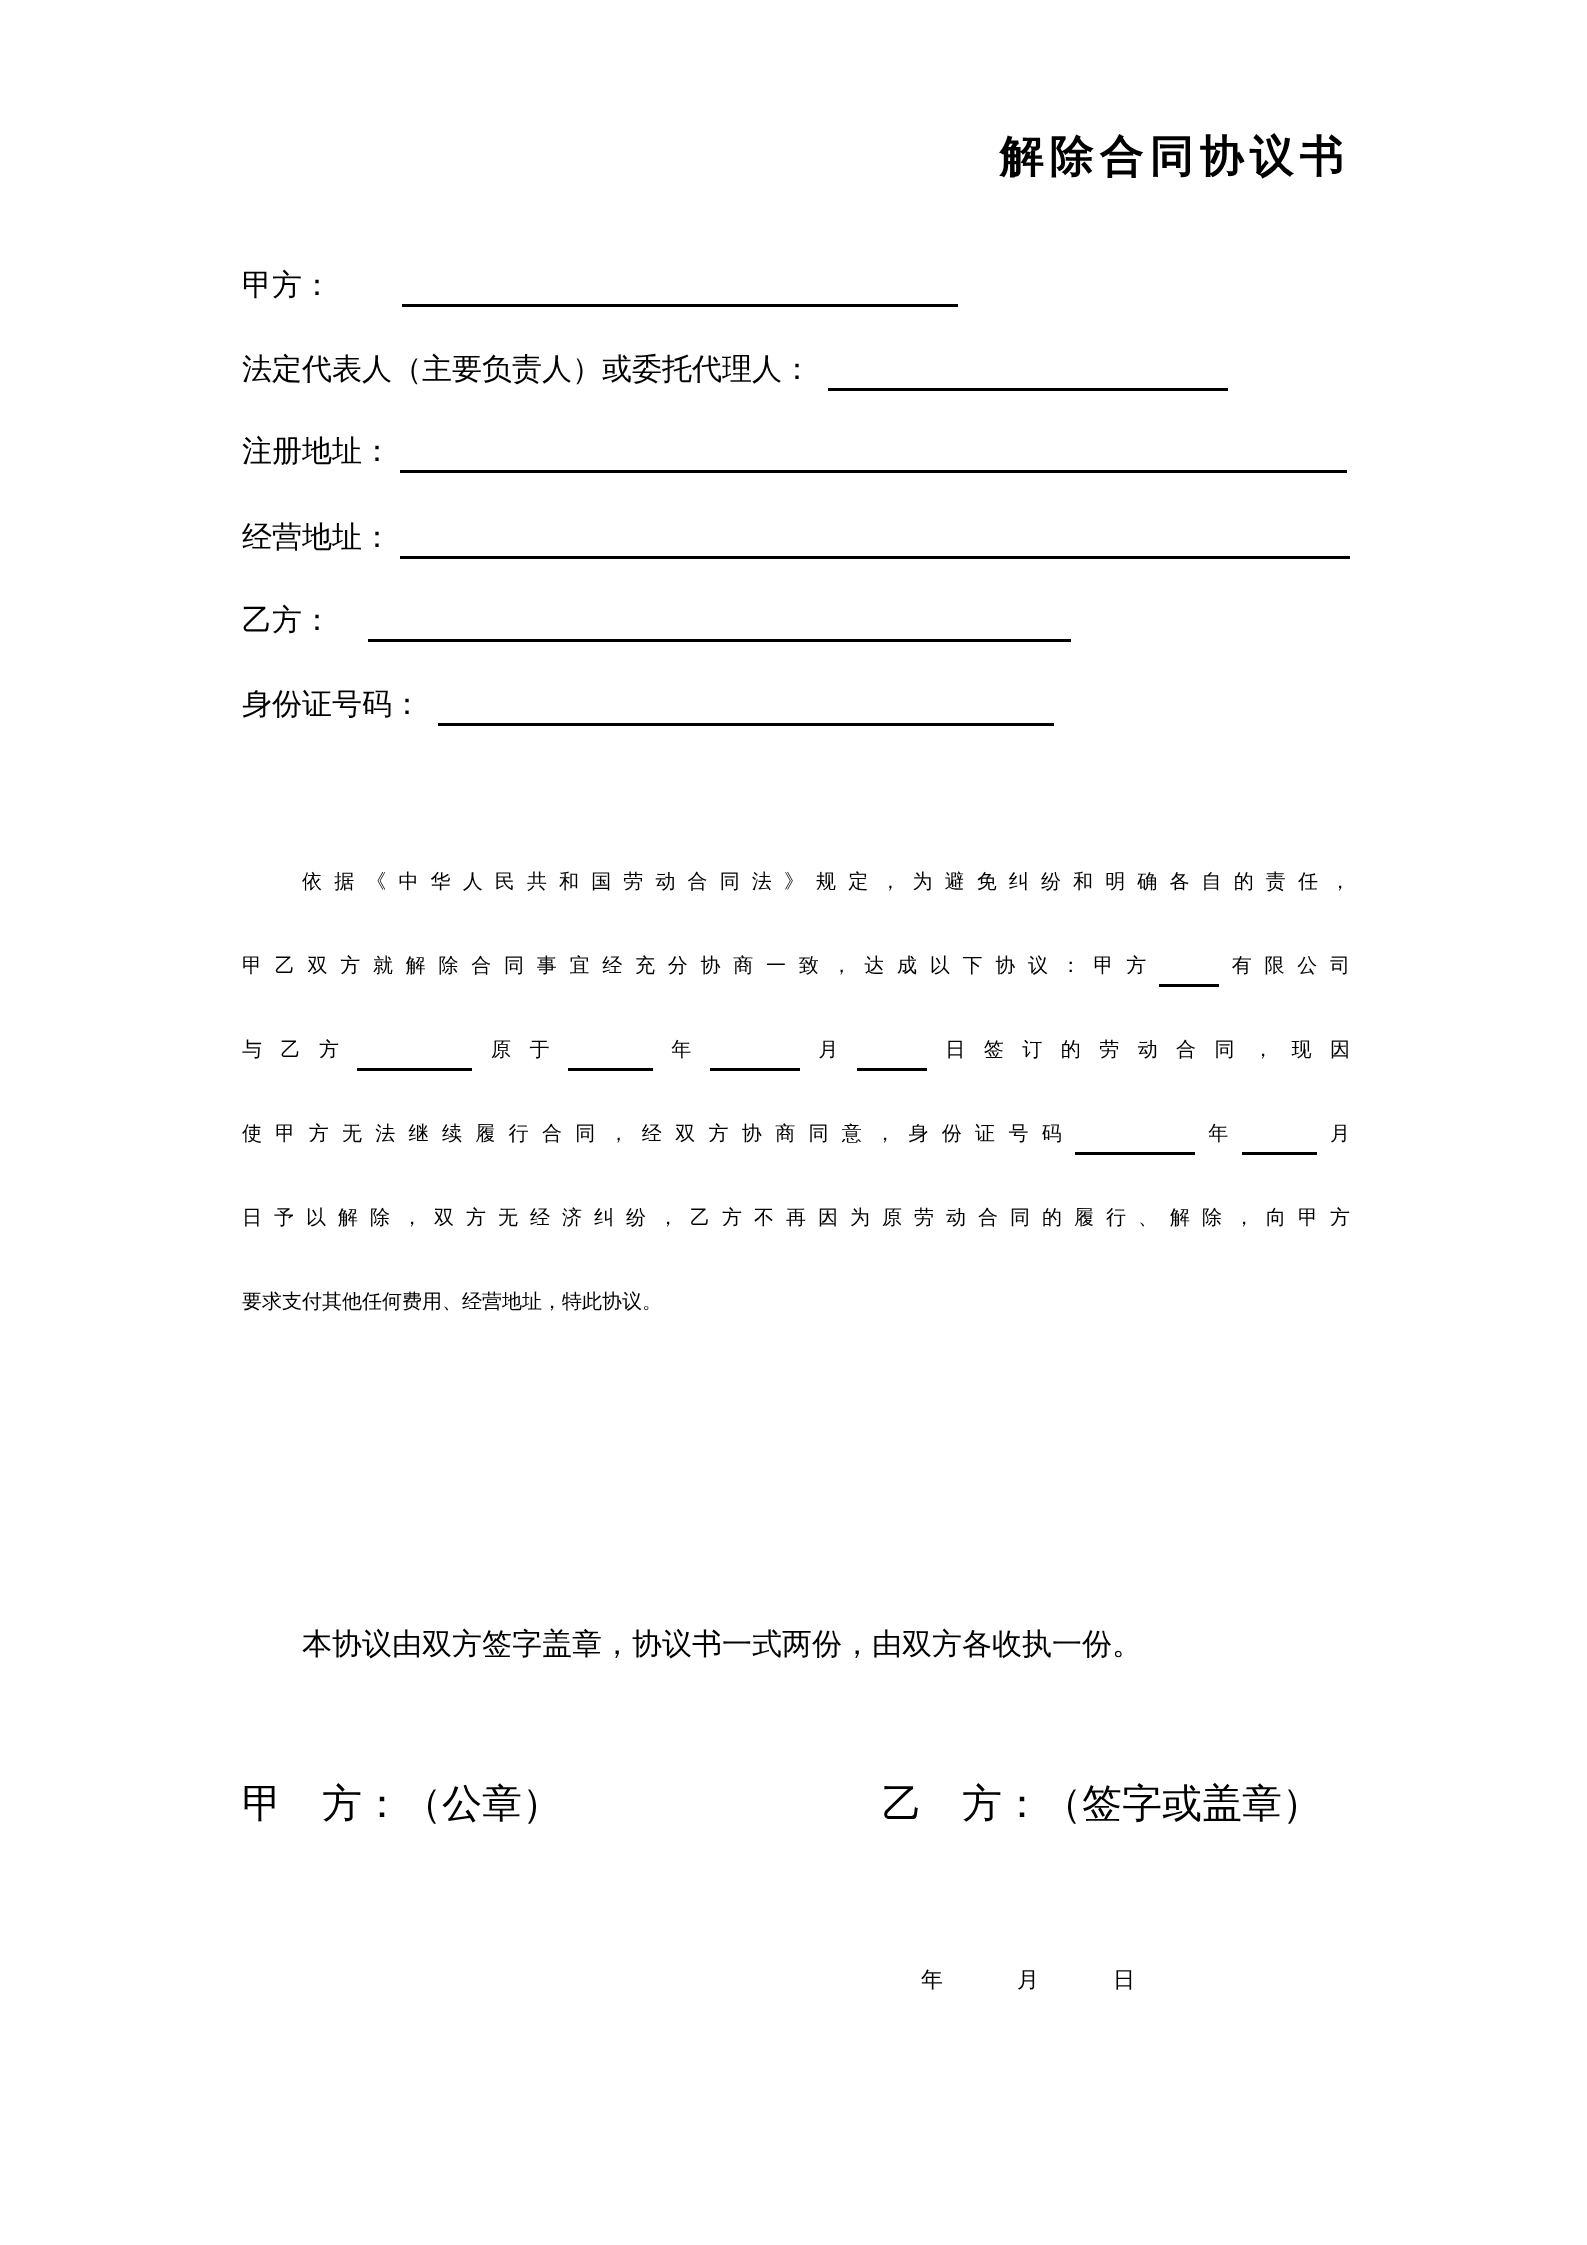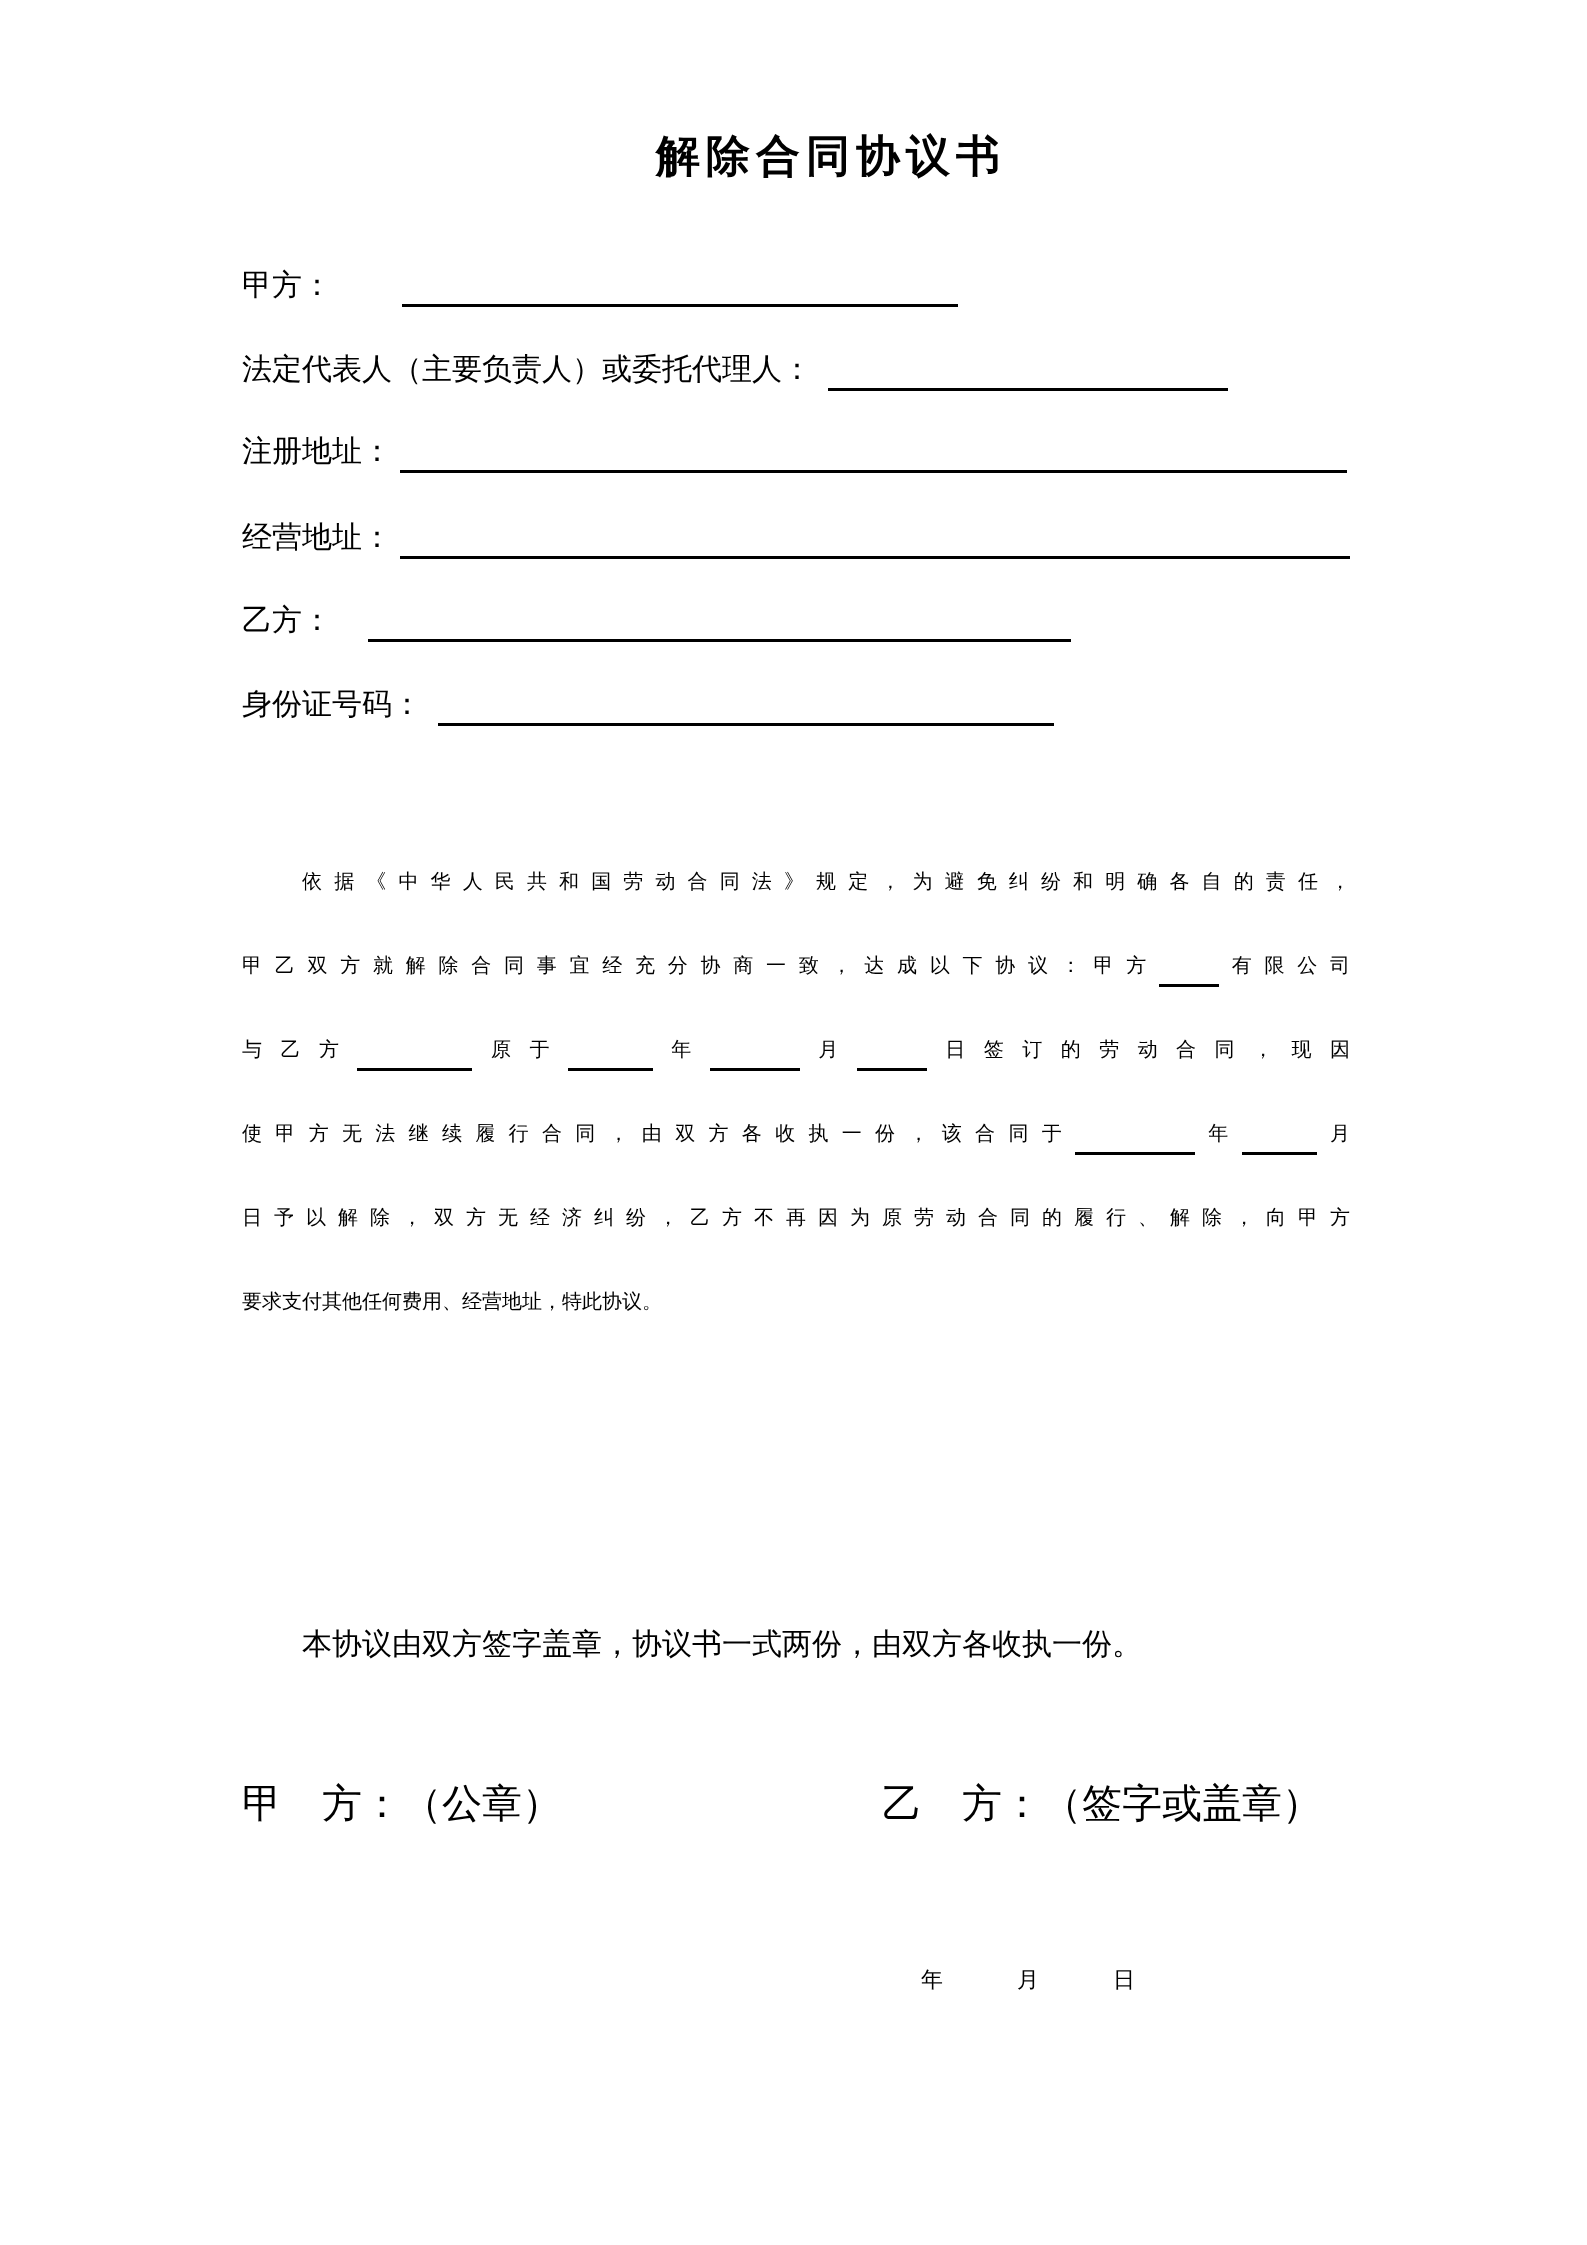--- a/index.html
+++ b/index.html
@@ -10,21 +10,21 @@
     background:#ffffff;
     color:#000;
     font-family:"Liberation Serif","DejaVu Serif",serif;
     overflow:hidden;
   }
   .title{
     position:absolute;top:128px;left:242px;width:1108px;
     padding-left:70px;box-sizing:border-box;
     margin:0;
     font-size:44px;font-weight:bold;line-height:58px;
-    text-align:center;
+    text-align:right;
     letter-spacing:6px;
   }
   
   .form-row{
     position:absolute;left:242px;width:1108px;height:44px;
     line-height:44px;font-size:30px;white-space:nowrap;
   }
   .r0{top:263px}.r1{top:347px}.r2{top:429px}.r3{top:515px}.r4{top:598px}.r5{top:682px}
   .flabel{display:inline-block;vertical-align:bottom;line-height:44px;}
   .blank{
@@ -93,21 +93,21 @@
   <div class="para-line pl0 just indent">
     <span>依据《中华人民共和国劳动合同法》规定，为避免纠纷和明确各自的责任，</span>
   </div>
   <div class="para-line pl1 just">
     <span>甲乙双方就解除合同事宜经充分协商一致，达成以下协议：甲方</span><span class="blank pb60"></span><span>有限公司</span>
   </div>
   <div class="para-line pl2 just">
     <span>与乙方</span><span class="blank pb115"></span><span>原于</span><span class="blank pb85"></span><span>年</span><span class="blank pb90"></span><span>月</span><span class="blank pb70"></span><span>日签订的劳动合同，现因</span>
   </div>
   <div class="para-line pl3 just">
-    <span>使甲方无法继续履行合同，由双方各收执一份，该合同于</span><span class="blank pb120"></span><span>年</span><span class="blank pb75"></span><span>月</span>
+    <span>使甲方无法继续履行合同，经双方协商同意，身份证号码</span><span class="blank pb120"></span><span>年</span><span class="blank pb75"></span><span>月</span>
   </div>
   <div class="para-line pl4 just">
     <span>日予以解除，双方无经济纠纷，乙方不再因为原劳动合同的履行、解除，向甲方</span>
   </div>
   <div class="para-line pl5">
     <span>要求支付其他任何费用、经营地址，特此协议。</span>
   </div>
 
   <div class="closing">本协议由双方签字盖章，协议书一式两份，由双方各收执一份。</div>
 

